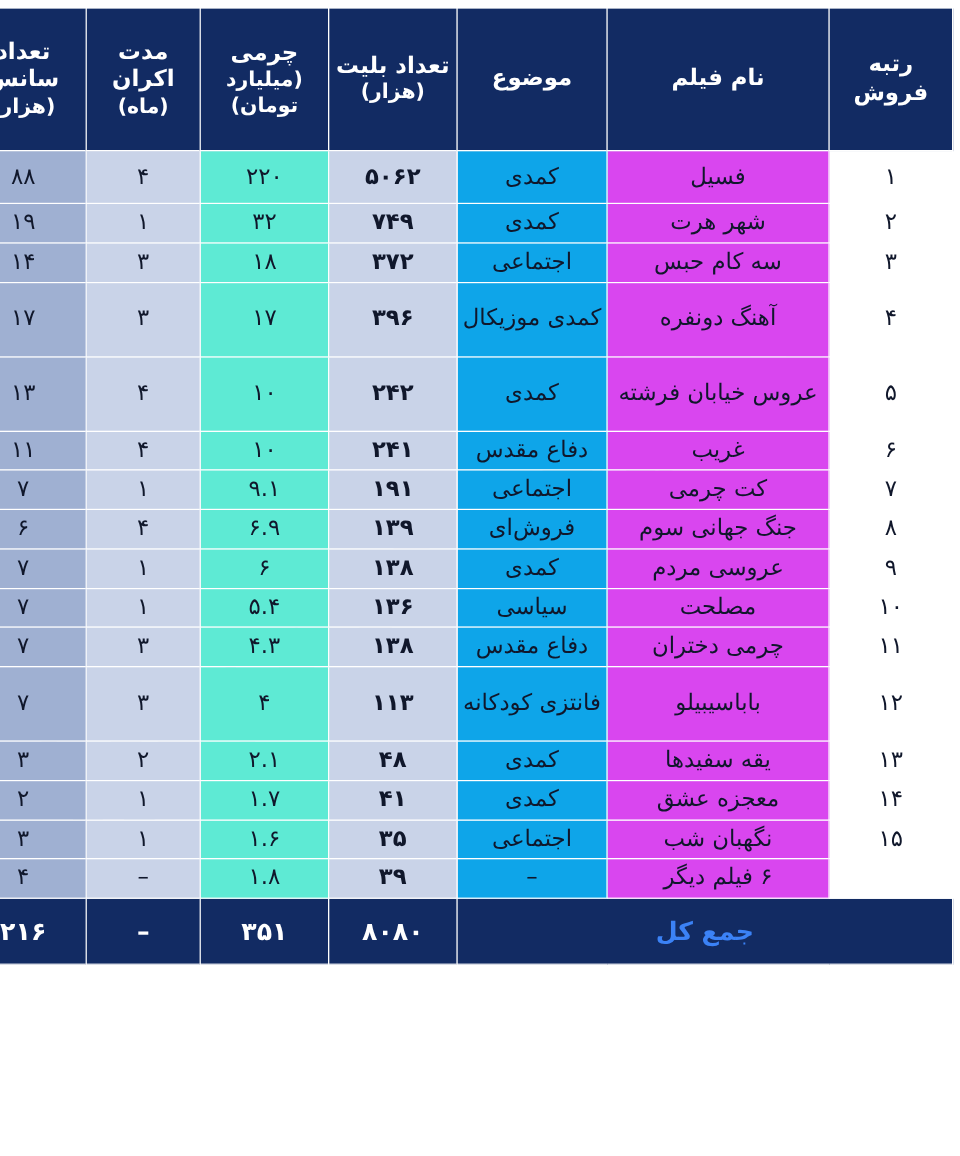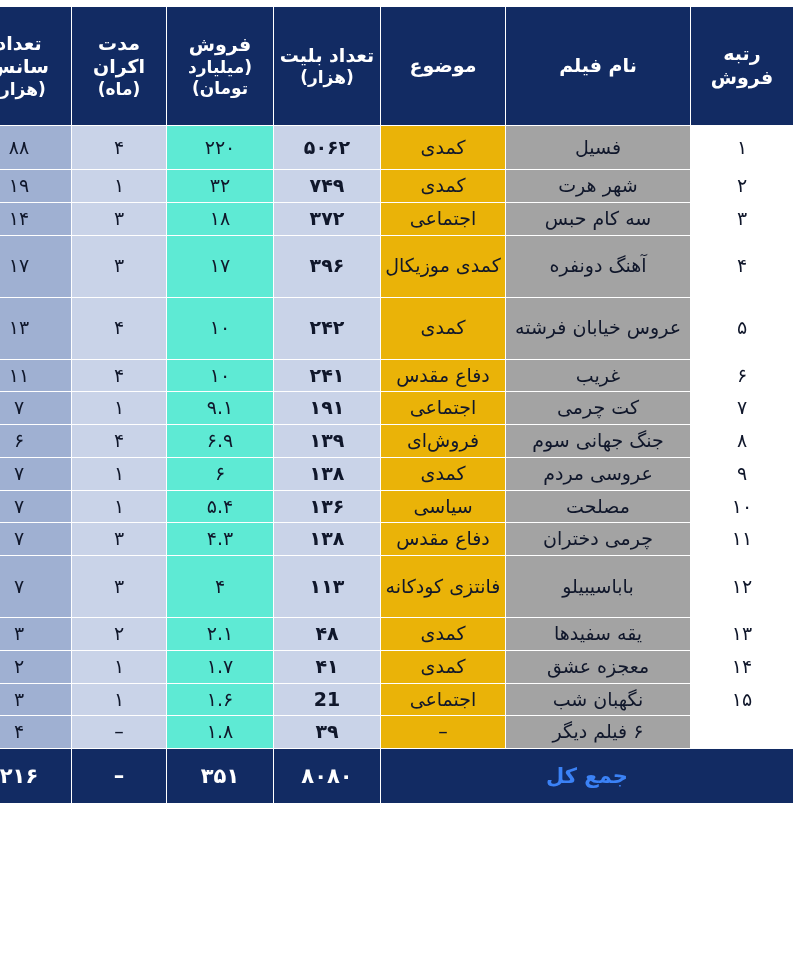--- a/index.html
+++ b/index.html
@@ -43,22 +43,22 @@
     display:block;
     font-size:17px;
     font-weight:bold;
   }
   tbody td{
     font-size:19px;
     color:#10172b;
   }
   
   td.c-rank{ background:#ffffff; }
-  td.c-name{ background:#a3a3a3; }
-  td.c-genre{ background:#eab308; }
+  td.c-name{ background:#d946ef; }
+  td.c-genre{ background:#0ea5e9; }
   td.c-tickets{ background:#c9d3e8;font-weight:bold; }
   td.c-sales{ background:#5eead4; }
   td.c-months{ background:#c9d3e8; }
   td.c-sessions{ background:#9fb0d2; }
 
   tbody tr.total td{
     background:#122b63;
     color:#3b82f6;
     font-weight:bold;
     font-size:21px;
@@ -125,21 +125,21 @@
           <span>نام فیلم</span>
         </th>
         <th style="width:118px">
           <span>موضوع</span>
         </th>
         <th style="width:100px">
           <span>تعداد بلیت</span>
           <span class="sub">(هزار)</span>
         </th>
         <th style="width:100px">
-          <span>فروش</span>
+          <span>چرمی</span>
           <span class="sub">(میلیارد تومان)</span>
         </th>
         <th style="width:88px">
           <span>مدت اکران</span>
           <span class="sub">(ماه)</span>
         </th>
         <th style="width:98px">
           <span>تعداد سانس</span>
           <span class="sub">(هزار)</span>
         </th>
@@ -284,21 +284,21 @@
         <td class="c-tickets">۴۱</td>
         <td class="c-sales">۱.۷</td>
         <td class="c-months">۱</td>
         <td class="c-sessions">۲</td>
       </tr>
 
       <tr>
         <td class="c-rank">۱۵</td>
         <td class="c-name">نگهبان شب</td>
         <td class="c-genre">اجتماعی</td>
-        <td class="c-tickets">21</td>
+        <td class="c-tickets">۳۵</td>
         <td class="c-sales">۱.۶</td>
         <td class="c-months">۱</td>
         <td class="c-sessions">۳</td>
       </tr>
 
       <tr>
         <td class="c-rank"></td>
         <td class="c-name">۶ فیلم دیگر</td>
         <td class="c-genre">–</td>
         <td class="c-tickets">۳۹</td>

